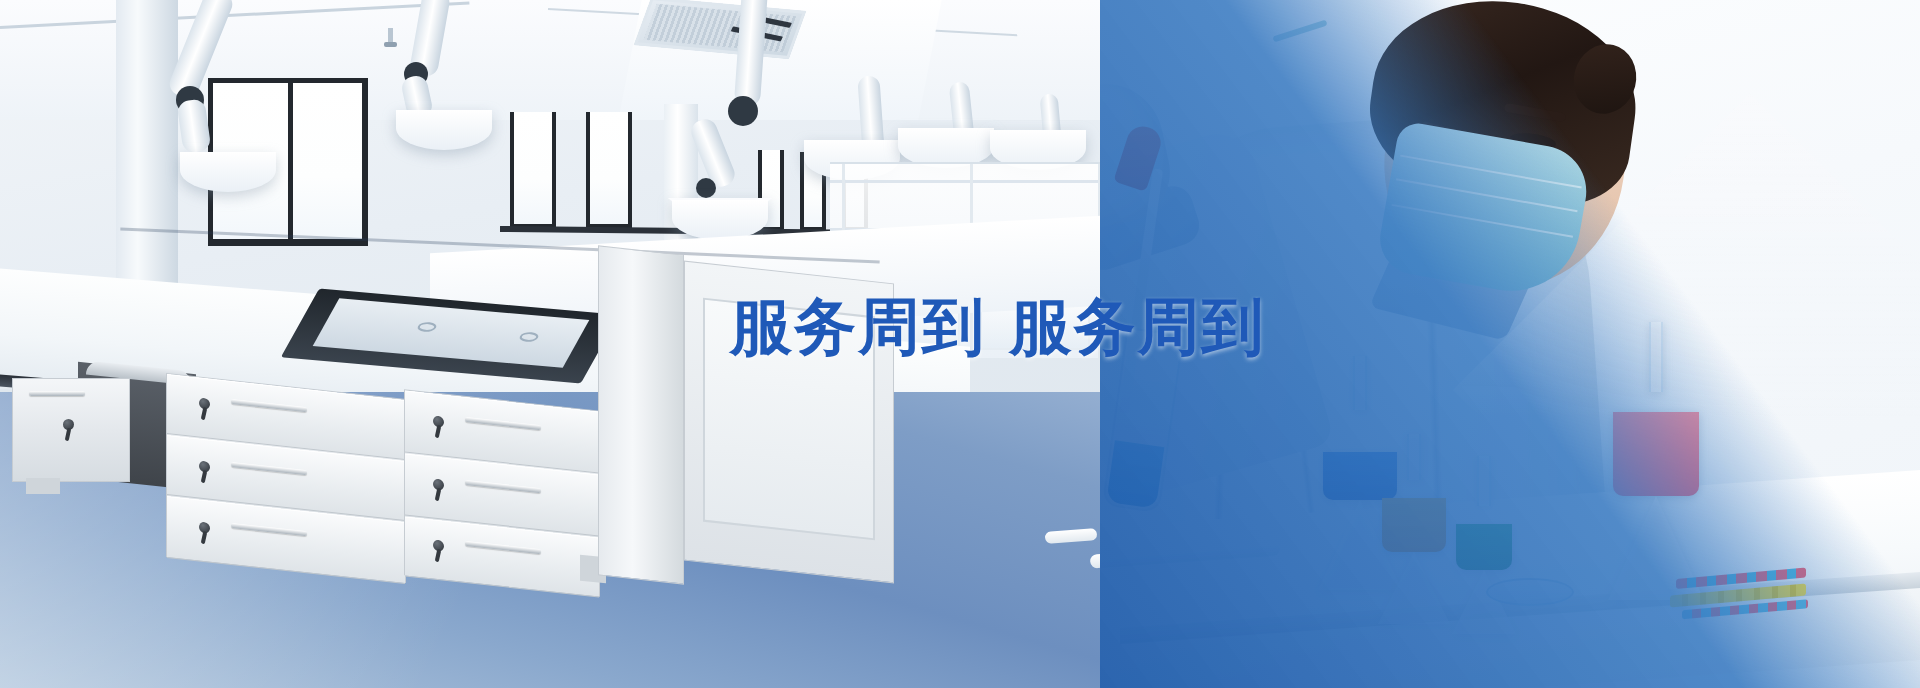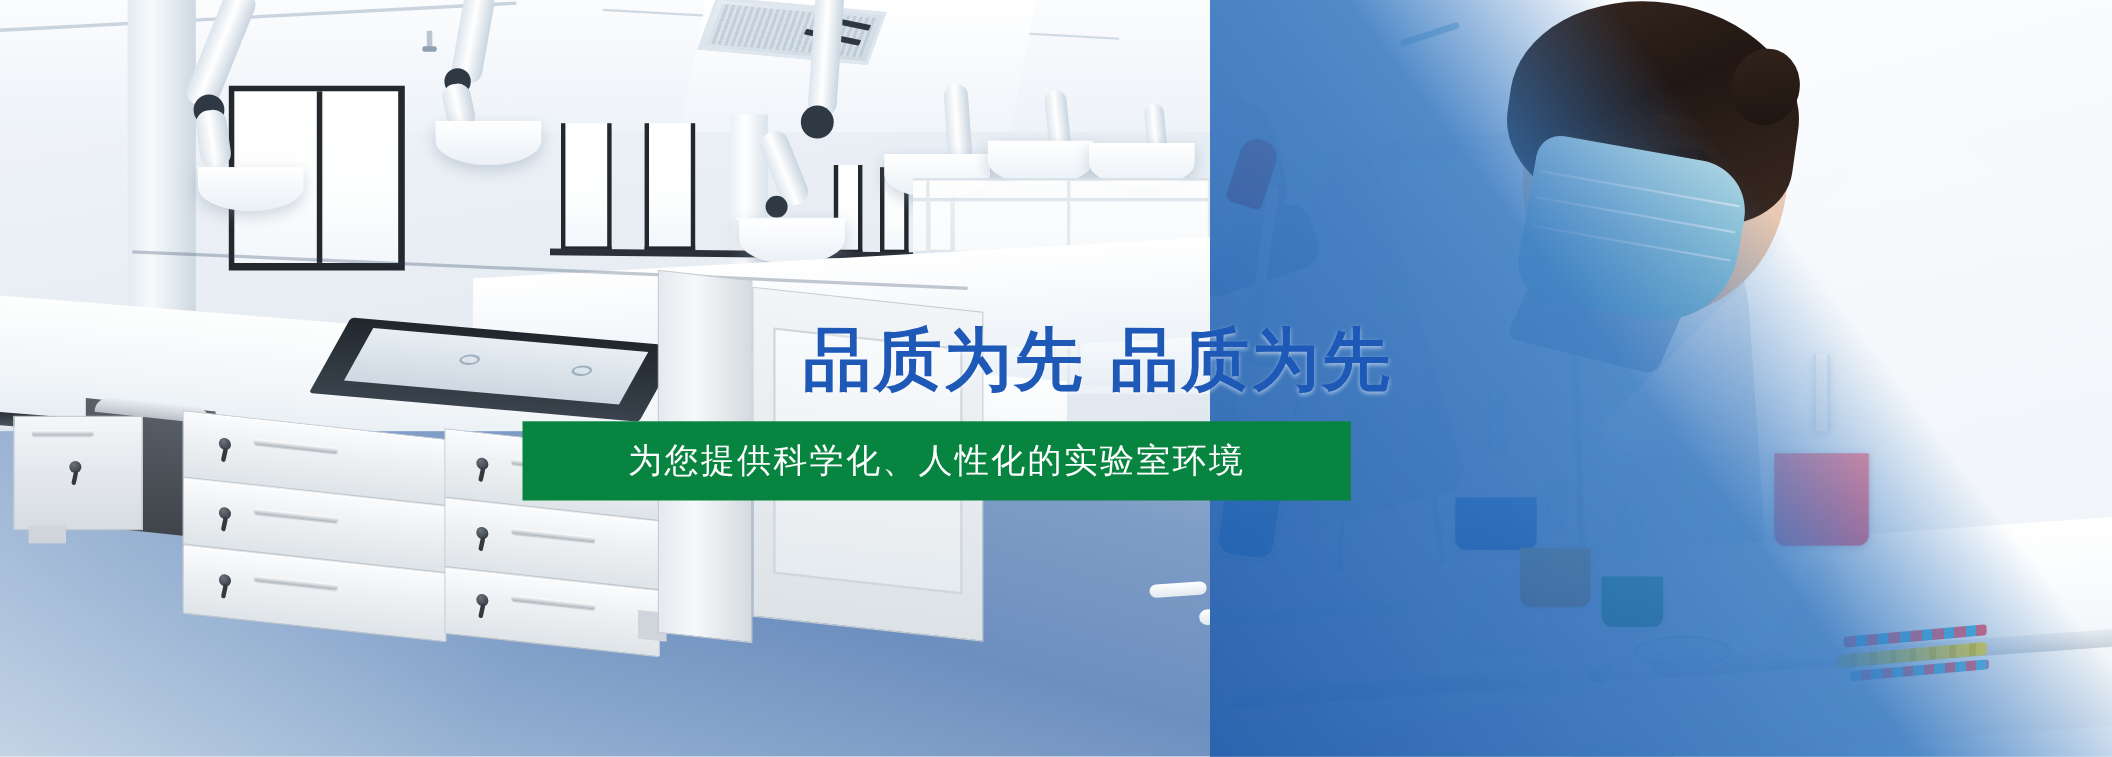--- a/index.html
+++ b/index.html
@@ -564,20 +564,17 @@
     <div class="rack-row" style="left:18px;top:18px;width:136px;background:repeating-linear-gradient(90deg,#f6dd3c 0 12px,#e6c81f 12px 18px);"></div>
     <div class="rack-row" style="left:24px;top:2px;width:130px;height:10px;background:repeating-linear-gradient(90deg,#ef5f74 0 11px,#49b8e0 11px 20px);"></div>
     <div class="rack-row" style="left:30px;top:34px;width:126px;height:9px;background:repeating-linear-gradient(90deg,#57bce2 0 10px,#ef5f74 10px 19px);"></div>
   </div>
 
   <div class="rp-gradient" style="left:1100px;top:0;position:absolute;width:820px;height:688px;pointer-events:none;"></div>
   <div class="rp-diag" style="position:absolute;right:-40px;top:180px;pointer-events:none;"></div>
 
   <div class="copy">
 
-    <div class="headline">品质为先 品质为先</div>
-
-    <div class="subbar">
-      <span class="subbar-text">为您提供科学化、人性化的实验室环境</span>
-    </div>
+    <div class="headline">服务周到 服务周到</div>
+
   </div>
 
 </div>
 
 </body></html>

